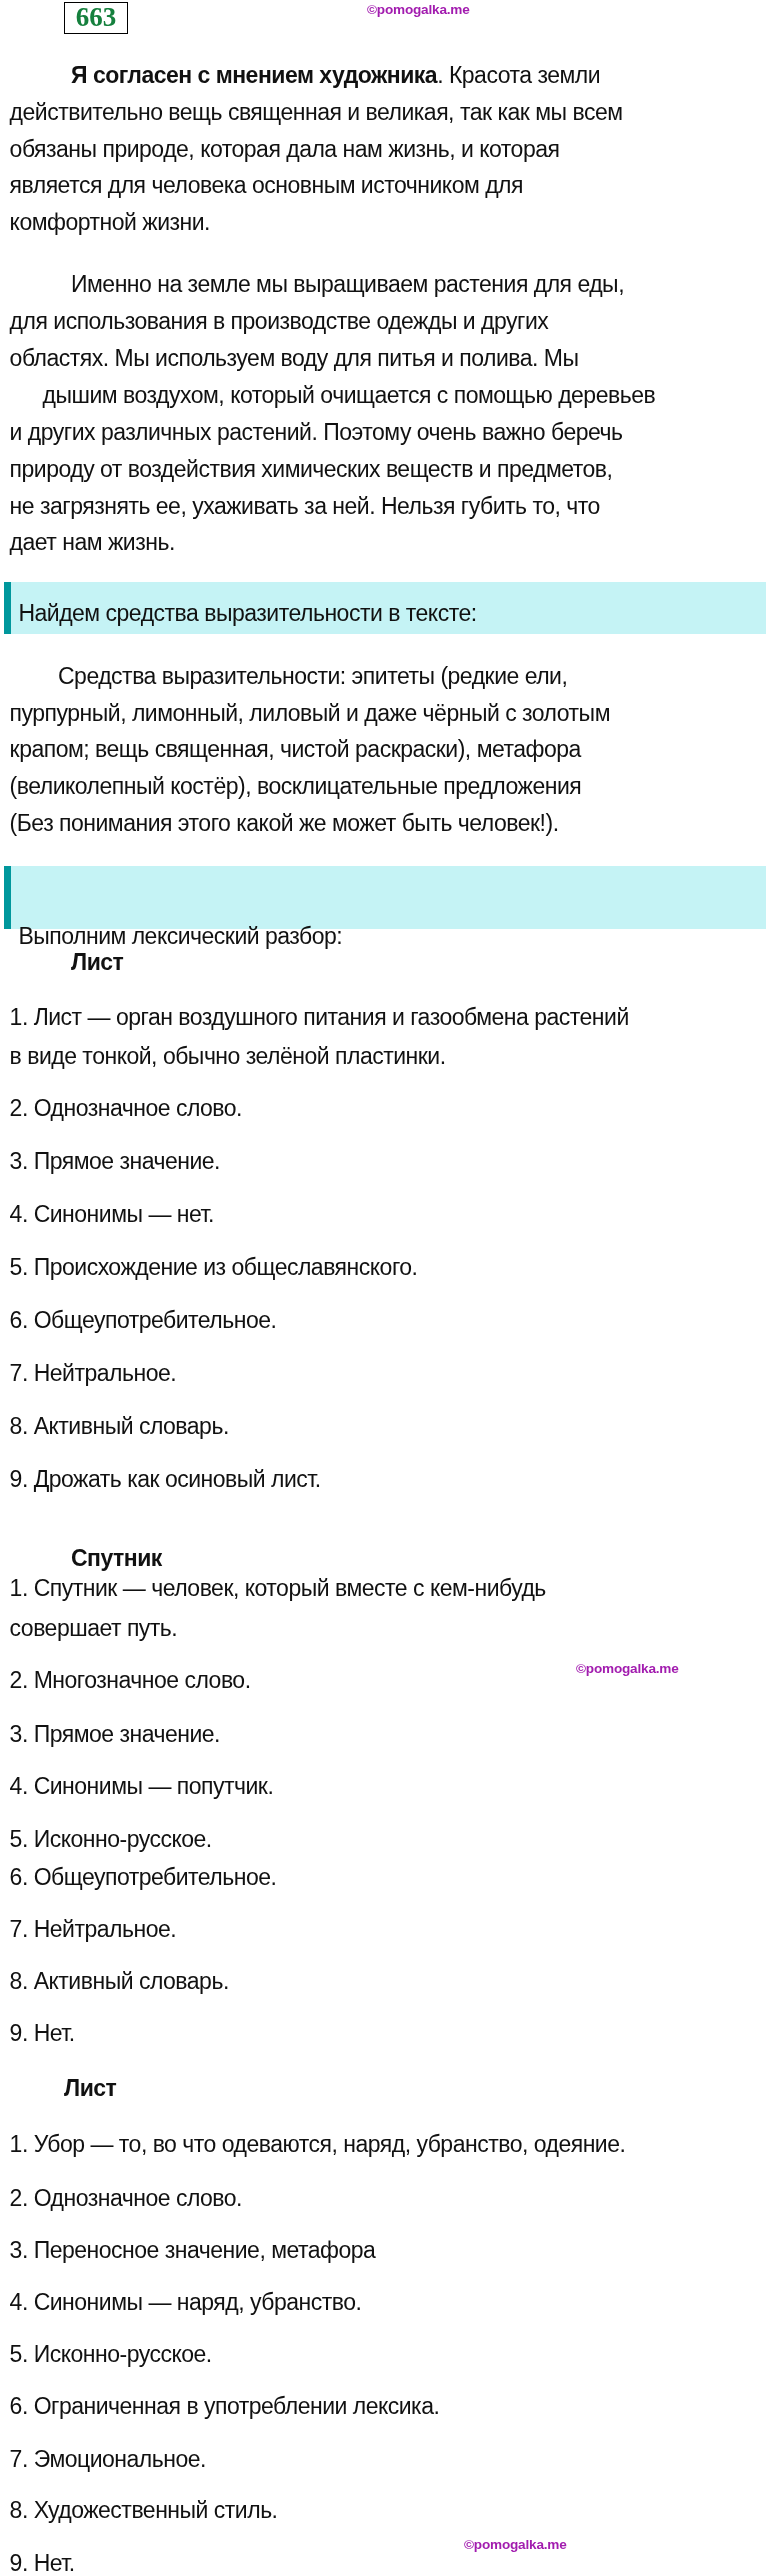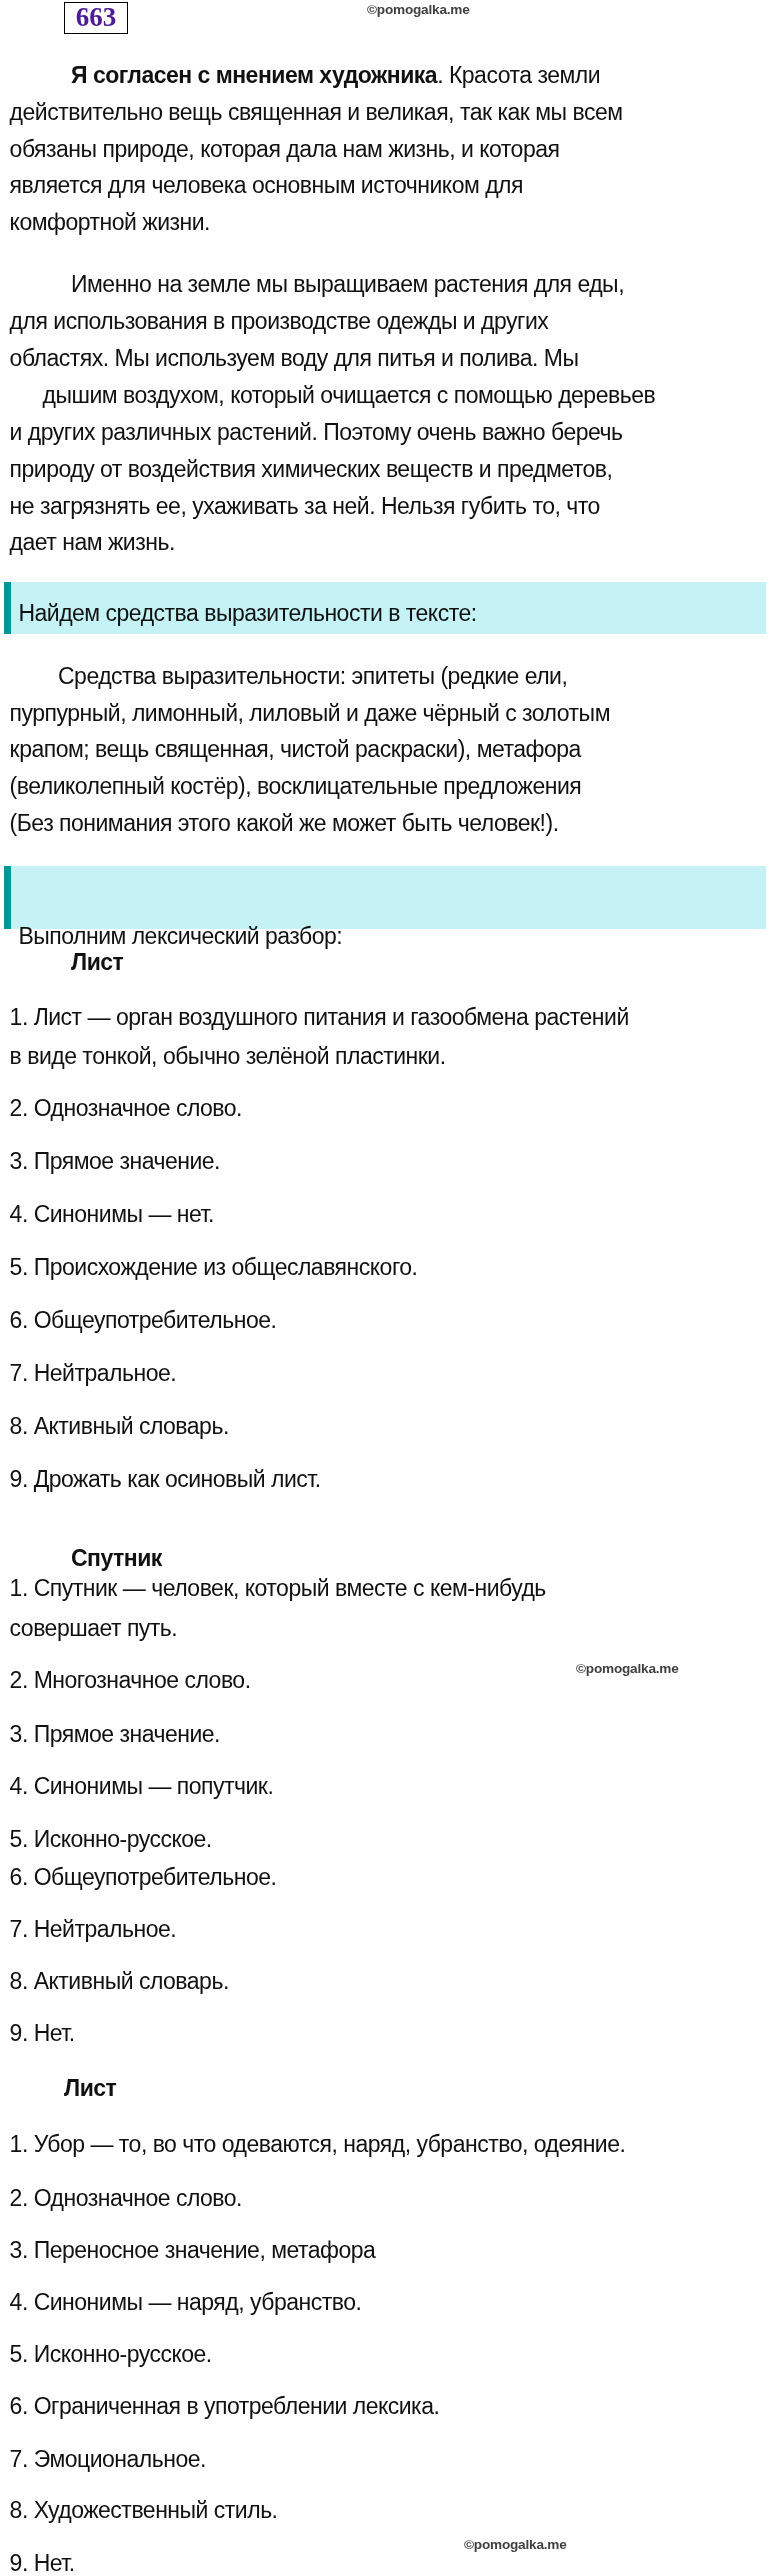--- a/index.html
+++ b/index.html
@@ -1,22 +1,22 @@
 <!DOCTYPE html>
 <html style="font-size:13px"><head>
 <meta charset="utf-8">
 <style>
   html, body { margin:0; padding:0; background:#ffffff; }
   body { width:770px; height:2576px; position:relative; overflow:hidden;
          font-family:"Liberation Sans", sans-serif; color:#111111; }
   .abs { position:absolute; }
   .task-box { left:64px; top:1.6px; width:64px; height:32px; border:1.6px solid #000;
               box-sizing:border-box; font-family:"Liberation Serif", serif; font-weight:bold;
-              font-size:27px; line-height:29px; text-align:center; color:#4c1d95; }
-  .wm { font-weight:bold; font-size:13.6px; color:#404040; letter-spacing:-0.2px; white-space:nowrap; }
+              font-size:27px; line-height:29px; text-align:center; color:#15803d; }
+  .wm { font-weight:bold; font-size:13.6px; color:#a21caf; letter-spacing:-0.2px; white-space:nowrap; }
   .line { left:9.6px; font-size:23px; line-height:27px; white-space:nowrap; letter-spacing:-0.5px; }
   .indent { left:71px; }
   .bold { font-weight:bold; }
   .band { left:4px; width:762px; background:#c5f3f5; }
   .band-bar { position:absolute; left:0; top:0; bottom:0; width:7.2px; background:#00979c; }
   .band-text { position:absolute; left:14.4px; font-size:23px; line-height:27px; white-space:nowrap; letter-spacing:-0.5px; color:#111; }
   .heading { left:71px; font-size:23px; font-weight:bold; line-height:27px; letter-spacing:-0.5px; }
 </style>
 </head>
 <body>

